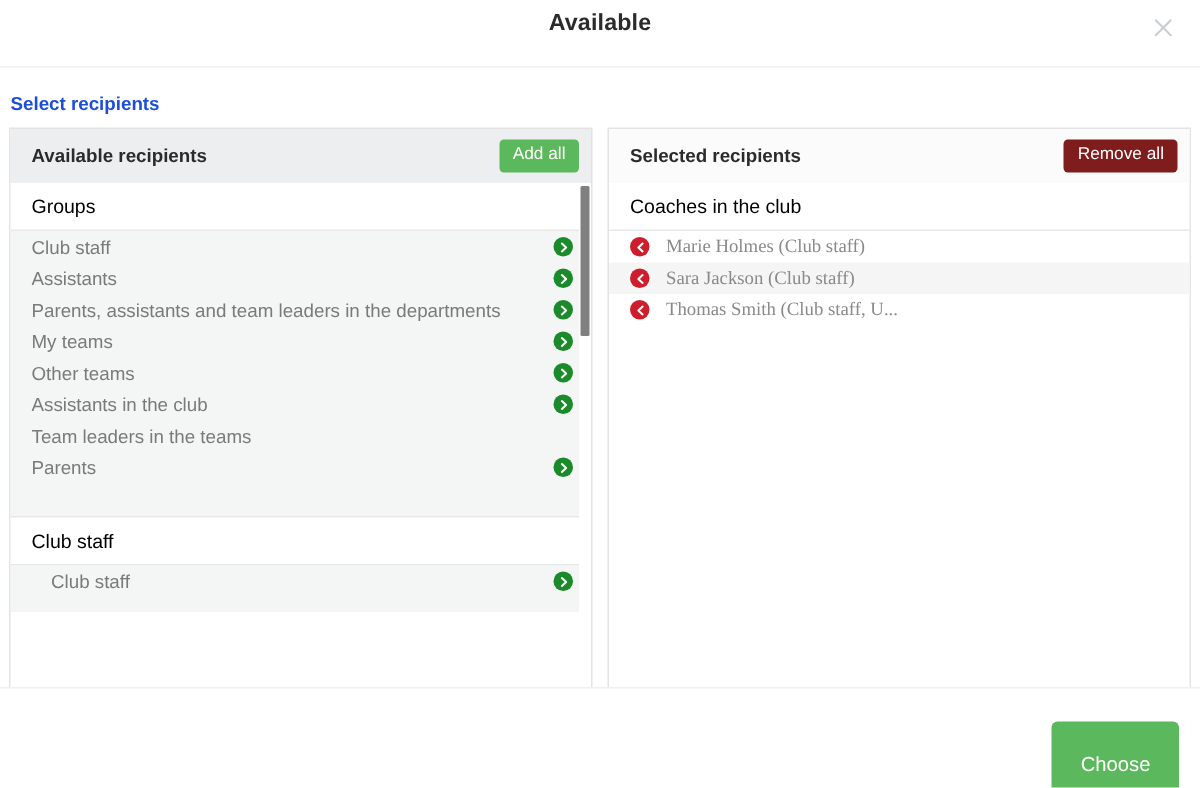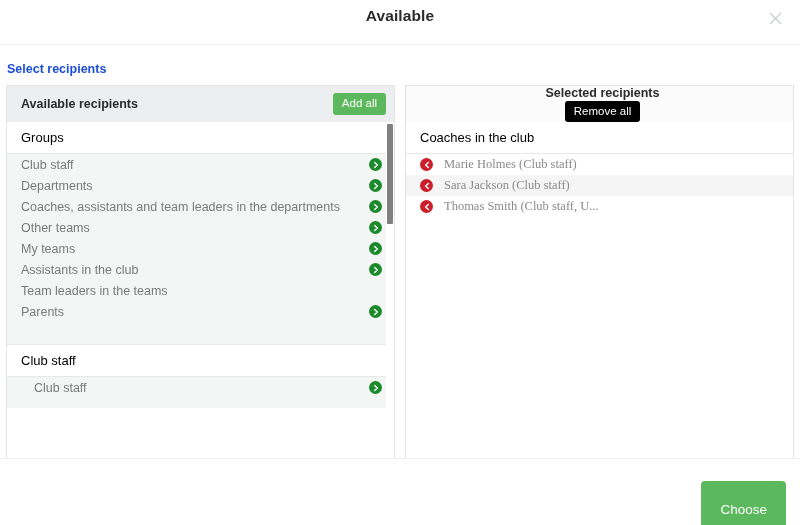--- a/index.html
+++ b/index.html
@@ -80,41 +80,41 @@
   .panel-head {
     display: flex;
     align-items: center;
     justify-content: space-between;
     padding: 0 8px 0 14px;
     height: 36px;
     flex: 0 0 36px;
     box-sizing: border-box;
   }
   .panel-head.grey { background: #eceeef; }
-  .panel-head.white { background: #fbfbfb; flex-direction: column; }
+  .panel-head.white { background: #fbfbfb; }
 
   .panel-head-title {
     font-size: 12.5px;
     font-weight: bold;
     color: #2b2b2b;
   }
 
   .btn {
     border: none;
     border-radius: 3px;
     color: #ffffff;
     font-size: 11.5px;
     font-family: "Liberation Sans", sans-serif;
     padding: 5px 9px;
     cursor: pointer;
     line-height: 1;
     white-space: nowrap;
   }
   .btn-green { background: #5cb85c; }
-  .btn-red   { background: #000000; }
+  .btn-red   { background: #7f1d1d; }
 
   .panel-scroll {
     flex: 1 1 auto;
     overflow: hidden;
     position: relative;
   }
 
   
   .group-head {
     background: #ffffff;
@@ -246,45 +246,45 @@
         <div class="list-block">
           <div class="row">
             <span class="row-label">Club staff</span>
             <span class="icon-arrow icon-green">
               <svg width="8" height="8" viewBox="0 0 8 8">
                   <path d="M2.6 1.4 L5.4 4 L2.6 6.6" stroke="#fff" stroke-width="1.4" fill="none" stroke-linecap="round" stroke-linejoin="round"></path>
                 </svg>
             </span>
           </div>
           <div class="row">
-            <span class="row-label">Departments</span>
-            <span class="icon-arrow icon-green">
-              <svg width="8" height="8" viewBox="0 0 8 8">
-                  <path d="M2.6 1.4 L5.4 4 L2.6 6.6" stroke="#fff" stroke-width="1.4" fill="none" stroke-linecap="round" stroke-linejoin="round"></path>
-                </svg>
-            </span>
-          </div>
-          <div class="row">
-            <span class="row-label">Coaches, assistants and team leaders in the departments</span>
+            <span class="row-label">Assistants</span>
+            <span class="icon-arrow icon-green">
+              <svg width="8" height="8" viewBox="0 0 8 8">
+                  <path d="M2.6 1.4 L5.4 4 L2.6 6.6" stroke="#fff" stroke-width="1.4" fill="none" stroke-linecap="round" stroke-linejoin="round"></path>
+                </svg>
+            </span>
+          </div>
+          <div class="row">
+            <span class="row-label">Parents, assistants and team leaders in the departments</span>
+            <span class="icon-arrow icon-green">
+              <svg width="8" height="8" viewBox="0 0 8 8">
+                  <path d="M2.6 1.4 L5.4 4 L2.6 6.6" stroke="#fff" stroke-width="1.4" fill="none" stroke-linecap="round" stroke-linejoin="round"></path>
+                </svg>
+            </span>
+          </div>
+          <div class="row">
+            <span class="row-label">My teams</span>
             <span class="icon-arrow icon-green">
               <svg width="8" height="8" viewBox="0 0 8 8">
                   <path d="M2.6 1.4 L5.4 4 L2.6 6.6" stroke="#fff" stroke-width="1.4" fill="none" stroke-linecap="round" stroke-linejoin="round"></path>
                 </svg>
             </span>
           </div>
           <div class="row">
             <span class="row-label">Other teams</span>
-            <span class="icon-arrow icon-green">
-              <svg width="8" height="8" viewBox="0 0 8 8">
-                  <path d="M2.6 1.4 L5.4 4 L2.6 6.6" stroke="#fff" stroke-width="1.4" fill="none" stroke-linecap="round" stroke-linejoin="round"></path>
-                </svg>
-            </span>
-          </div>
-          <div class="row">
-            <span class="row-label">My teams</span>
             <span class="icon-arrow icon-green">
               <svg width="8" height="8" viewBox="0 0 8 8">
                   <path d="M2.6 1.4 L5.4 4 L2.6 6.6" stroke="#fff" stroke-width="1.4" fill="none" stroke-linecap="round" stroke-linejoin="round"></path>
                 </svg>
             </span>
           </div>
           <div class="row">
             <span class="row-label">Assistants in the club</span>
             <span class="icon-arrow icon-green">
               <svg width="8" height="8" viewBox="0 0 8 8">

